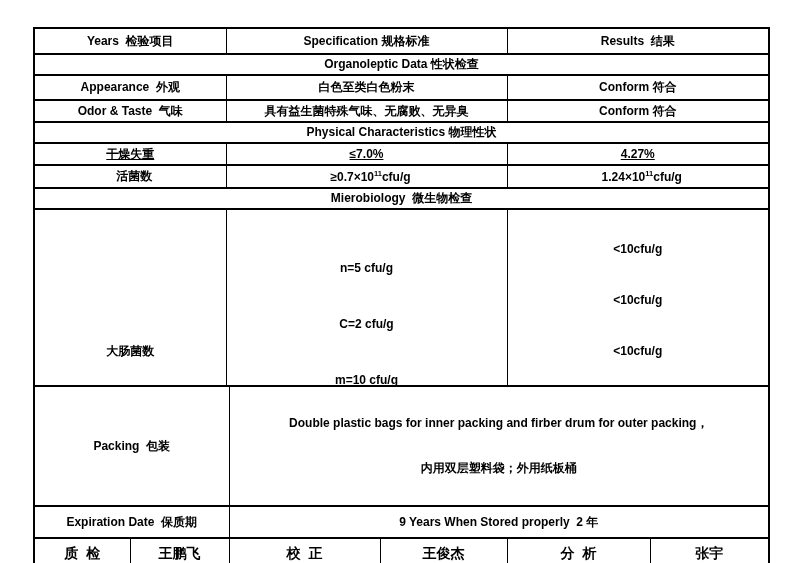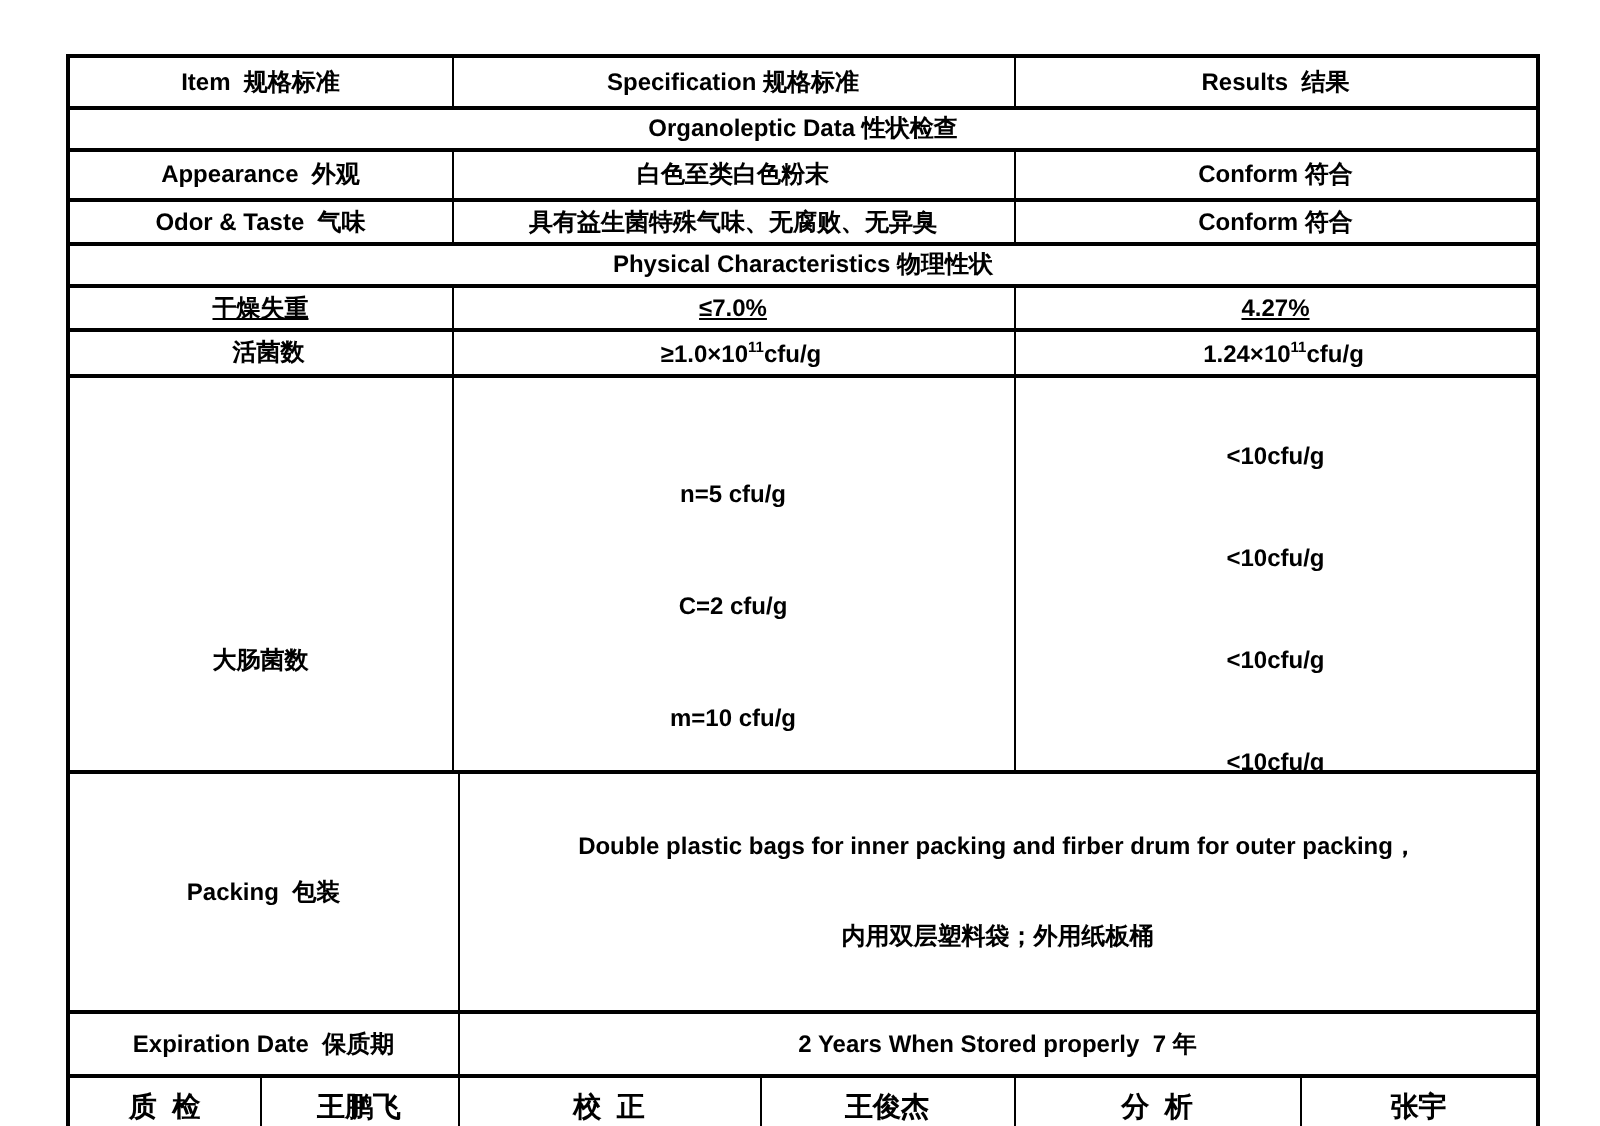--- a/index.html
+++ b/index.html
@@ -63,21 +63,21 @@
 <body>
 
 <table id="analysis-table">
   <colgroup>
     <col style="width:192px">
     <col style="width:281px">
     <col style="width:262px">
   </colgroup>
   <tbody>
     <tr class="r-hdr">
-      <td>Item  规格标准</td>
+      <td>Years  检验项目</td>
       <td>Specification 规格标准</td>
       <td>Results  结果</td>
     </tr>
     <tr class="r-sec">
       <td colspan="3">Organoleptic Data 性状检查</td>
     </tr>
     <tr class="r-app">
       <td>Appearance  外观</td>
       <td>白色至类白色粉末</td>
       <td>Conform 符合</td>
@@ -90,22 +90,25 @@
     <tr class="r-sec">
       <td colspan="3">Physical Characteristics 物理性状</td>
     </tr>
     <tr class="r-dry">
       <td>干燥失重</td>
       <td>≤7.0%</td>
       <td>4.27%</td>
     </tr>
     <tr class="r-via">
       <td>活菌数</td>
-      <td><span>≥1.0×10</span><sup>11</sup><span>cfu/g</span></td>
+      <td><span>≥0.7×10</span><sup>11</sup><span>cfu/g</span></td>
       <td><span>1.24×10</span><sup>11</sup><span>cfu/g</span></td>
+    </tr>
+    <tr class="r-sec">
+      <td colspan="3">Mierobiology  微生物检查</td>
     </tr>
     <tr class="r-coli">
       <td>大肠菌数</td>
       <td class="spec-lines">
         <div>n=5 cfu/g</div>
         <div>C=2 cfu/g</div>
         <div>m=10 cfu/g</div>
         <div><span>M=10</span><sup>2</sup><span> cfu/g</span></div>
       </td>
       <td class="result-lines">
@@ -136,21 +139,21 @@
   <tbody>
     <tr class="r-pack">
       <td colspan="2">Packing  包装</td>
       <td colspan="4">
         <div>Double plastic bags for inner packing and firber drum for outer packing，</div>
         <div>内用双层塑料袋；外用纸板桶</div>
       </td>
     </tr>
     <tr class="r-exp">
       <td colspan="2">Expiration Date  保质期</td>
-      <td colspan="4">2 Years When Stored properly  7 年</td>
+      <td colspan="4">9 Years When Stored properly  2 年</td>
     </tr>
     <tr class="r-sign">
       <td>质  检</td>
       <td>王鹏飞</td>
       <td>校  正</td>
       <td>王俊杰</td>
       <td>分  析</td>
       <td>张宇</td>
     </tr>
 

